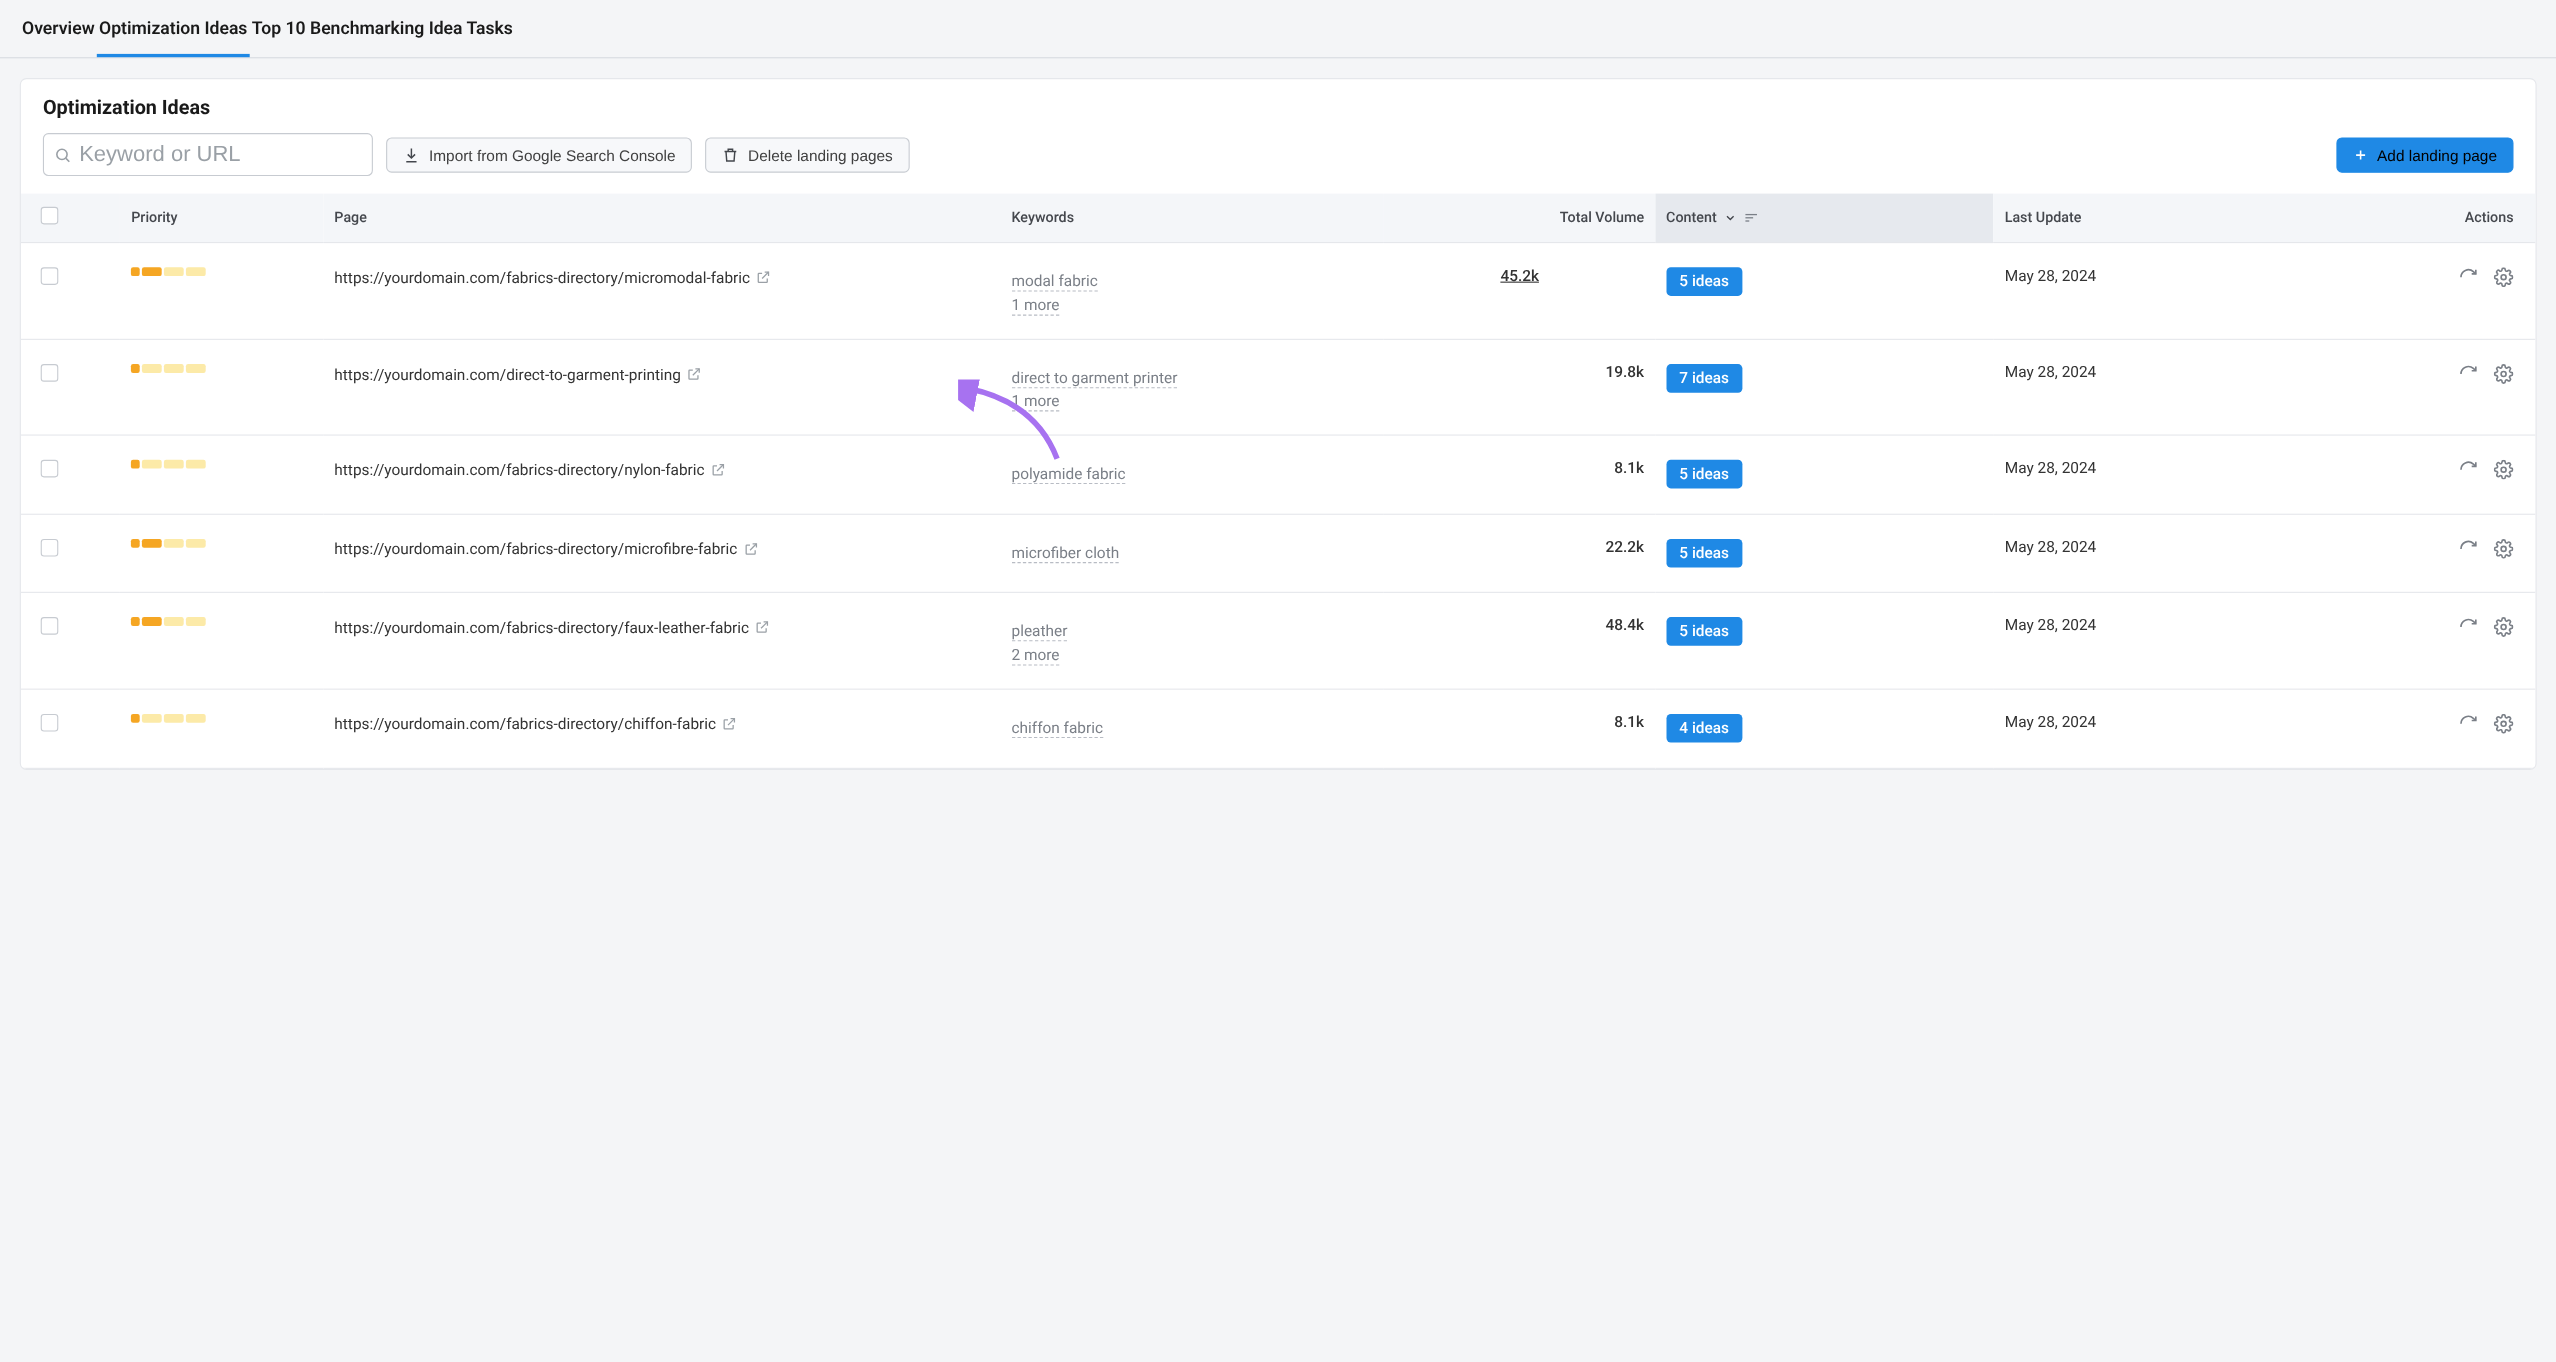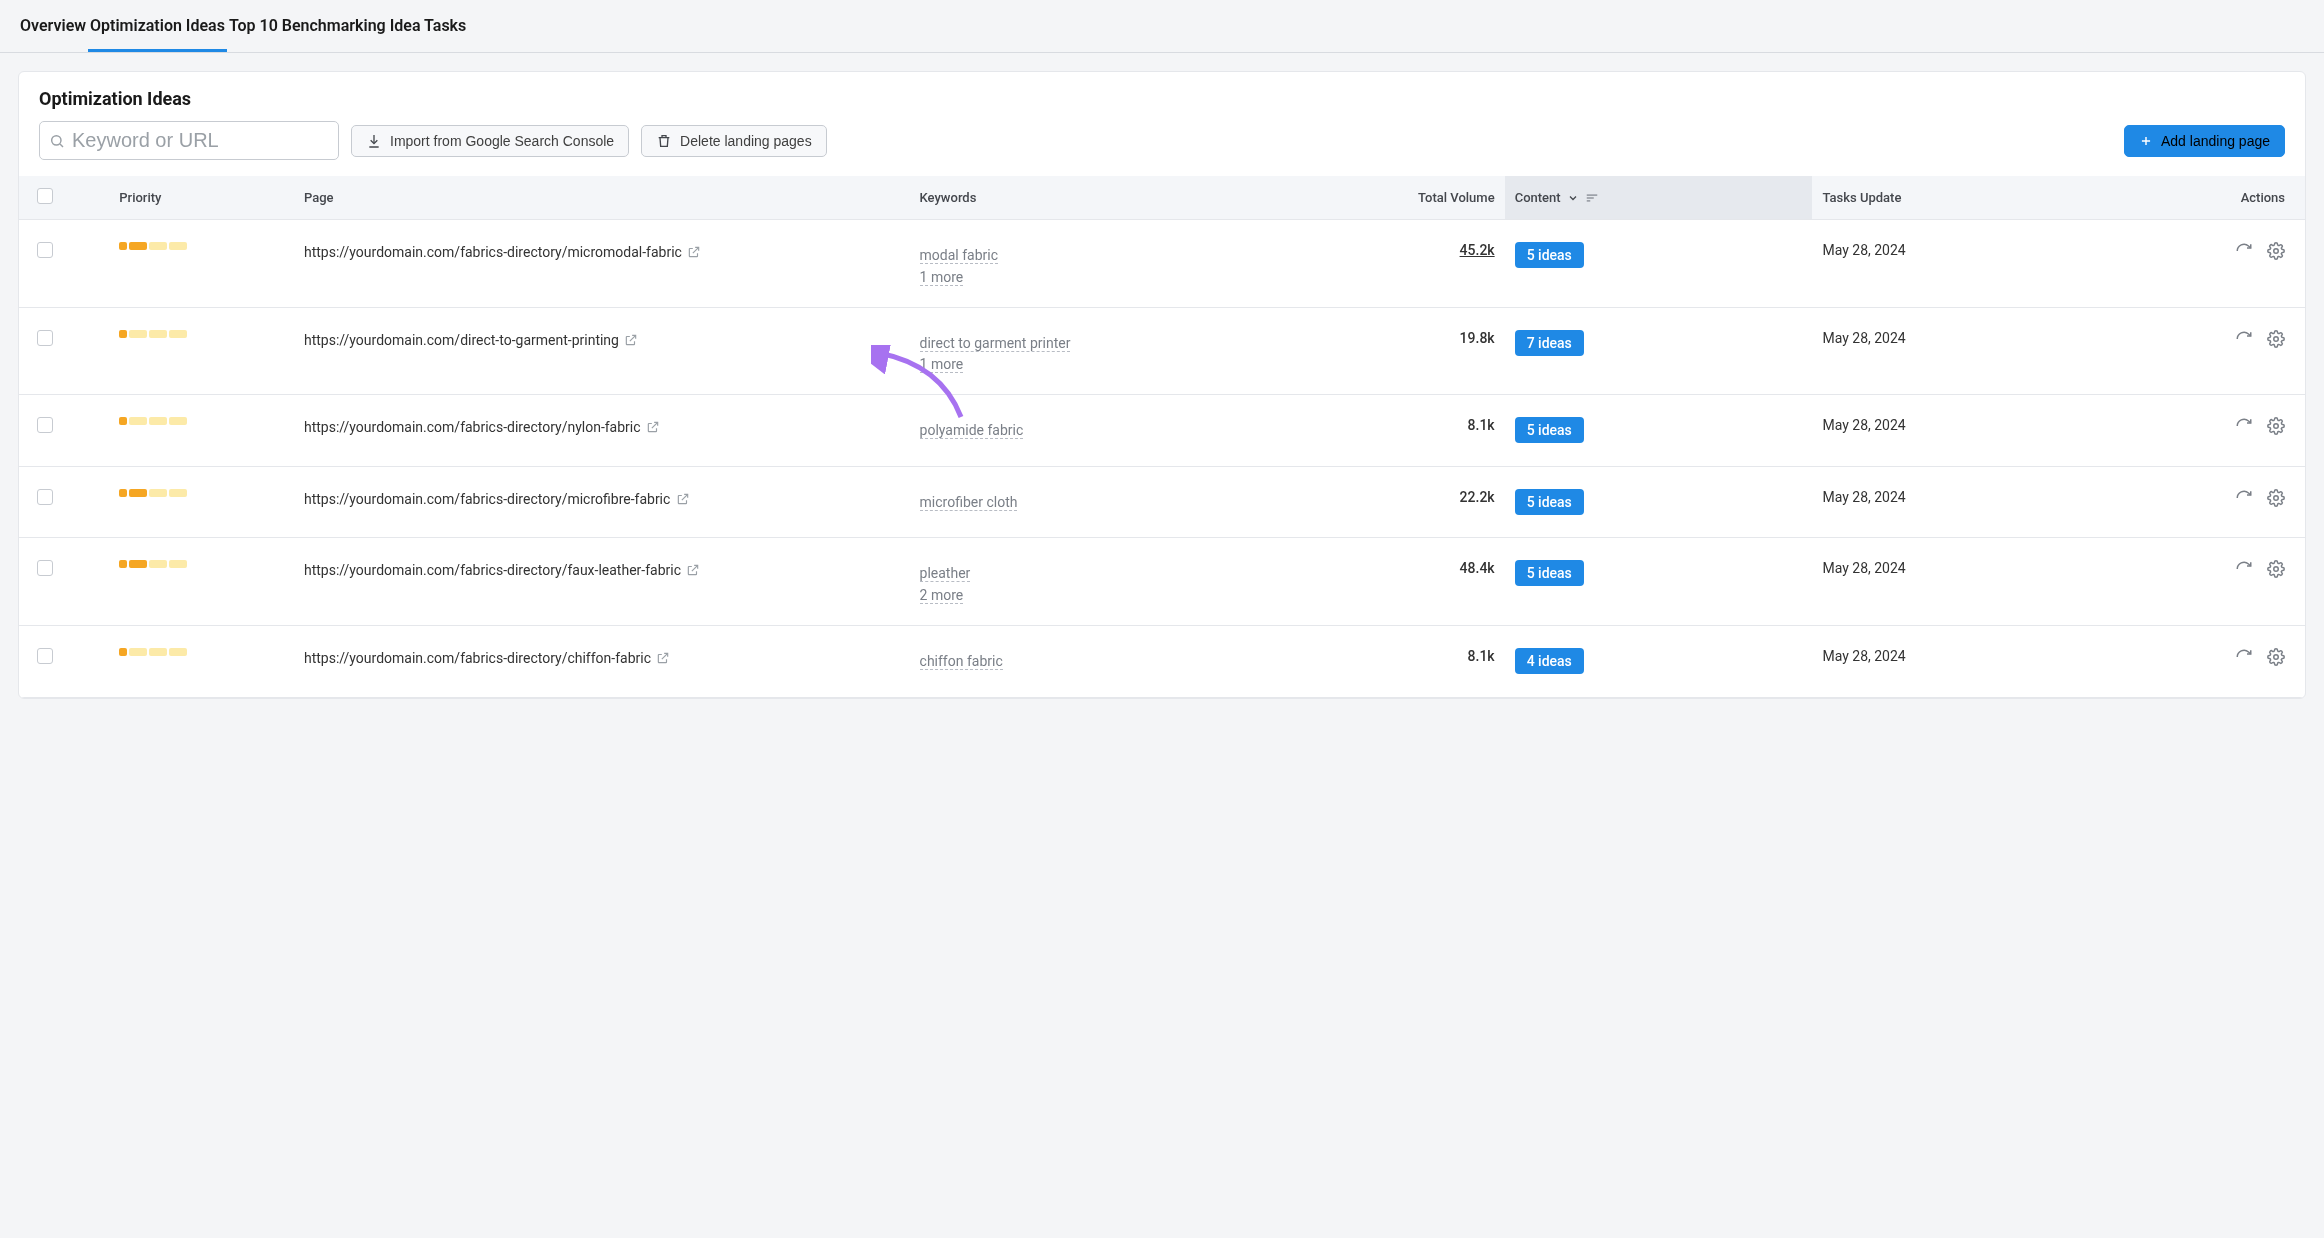--- a/index.html
+++ b/index.html
@@ -125,21 +125,21 @@
             <svg width="12" height="12" viewBox="0 0 24 24" fill="none" stroke="#44474d" stroke-width="2.5">
                 <polyline points="6 9 12 15 18 9"></polyline>
               </svg>
             <svg width="14" height="14" viewBox="0 0 24 24" fill="#7a7f87">
                 <rect x="3" y="6" width="18" height="2"></rect>
                 <rect x="3" y="11" width="12" height="2"></rect>
                 <rect x="3" y="16" width="6" height="2"></rect>
               </svg>
           </div>
         </th>
-        <th class="col-update"><span>Tasks Update</span></th>
+        <th class="col-update"><span>Last Update</span></th>
         <th class="col-actions" style="text-align:right;"><span>Actions</span></th>
       </tr>
     </thead>
     <tbody id="table-body">
         <tr>
           <td class="col-checkbox"><span class="checkbox"></span></td>
           <td class="col-priority">
             <div class="priority-bar">
               <span class="seg w1 on"></span>
               <span class="seg w2 on"></span>
@@ -148,21 +148,21 @@
             </div>
           </td>
           <td class="col-page">
             <div class="page-url">https://yourdomain.com/fabrics-directory/micromodal-fabric <span class="ext"><svg width="14" height="14" viewBox="0 0 24 24" fill="none" stroke="#9aa0a6" stroke-width="2" style="vertical-align:-2px;">
                   <path d="M14 4h6v6"></path>
                   <path d="M20 4L10 14"></path>
                   <path d="M18 14v5a1 1 0 0 1-1 1H5a1 1 0 0 1-1-1V7a1 1 0 0 1 1-1h5"></path>
                 </svg></span></div>
           </td>
           <td class="col-keywords"><span class="kw">modal fabric</span><br><span class="kw-more">1 more</span></td>
-          <td class="col-volume" style="text-align: right; text-decoration: underline;"><span class="vol">45.2k</span></td>
+          <td class="col-volume" style="text-align: center; text-decoration: underline;"><span class="vol">45.2k</span></td>
           <td class="col-content"><span class="ideas-badge">5 ideas</span></td>
           <td class="col-update"><span class="date">May 28, 2024</span></td>
           <td class="col-actions">
             <div class="action-icons">
               <span><svg width="18" height="18" viewBox="0 0 24 24" fill="none" stroke="#7a7f87" stroke-width="2">
                   <path d="M3 12a9 9 0 0 1 15-6.7L21 8"></path>
                   <path d="M21 3v5h-5"></path>
                 </svg></span>
               <span><svg width="18" height="18" viewBox="0 0 24 24" fill="none" stroke="#7a7f87" stroke-width="2">
                   <circle cx="12" cy="12" r="3"></circle>

